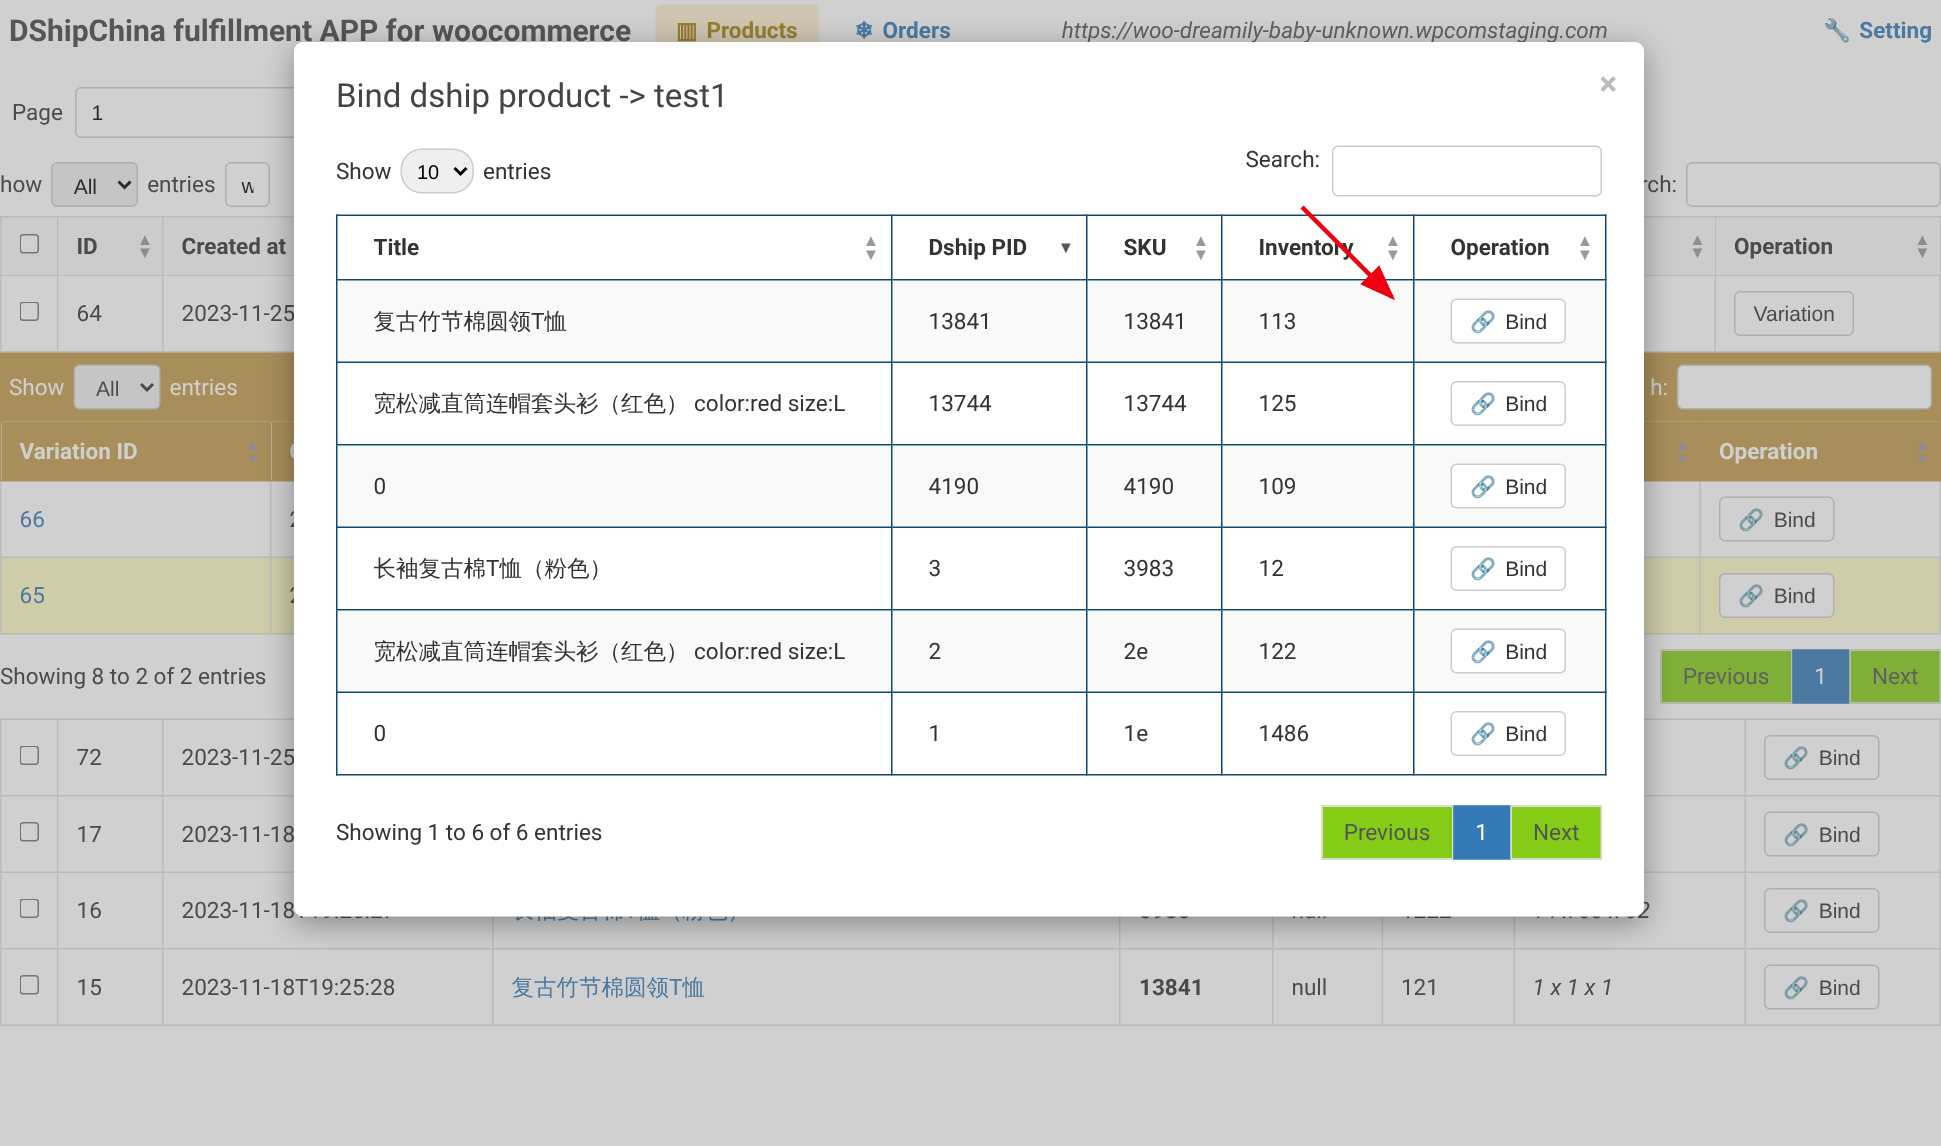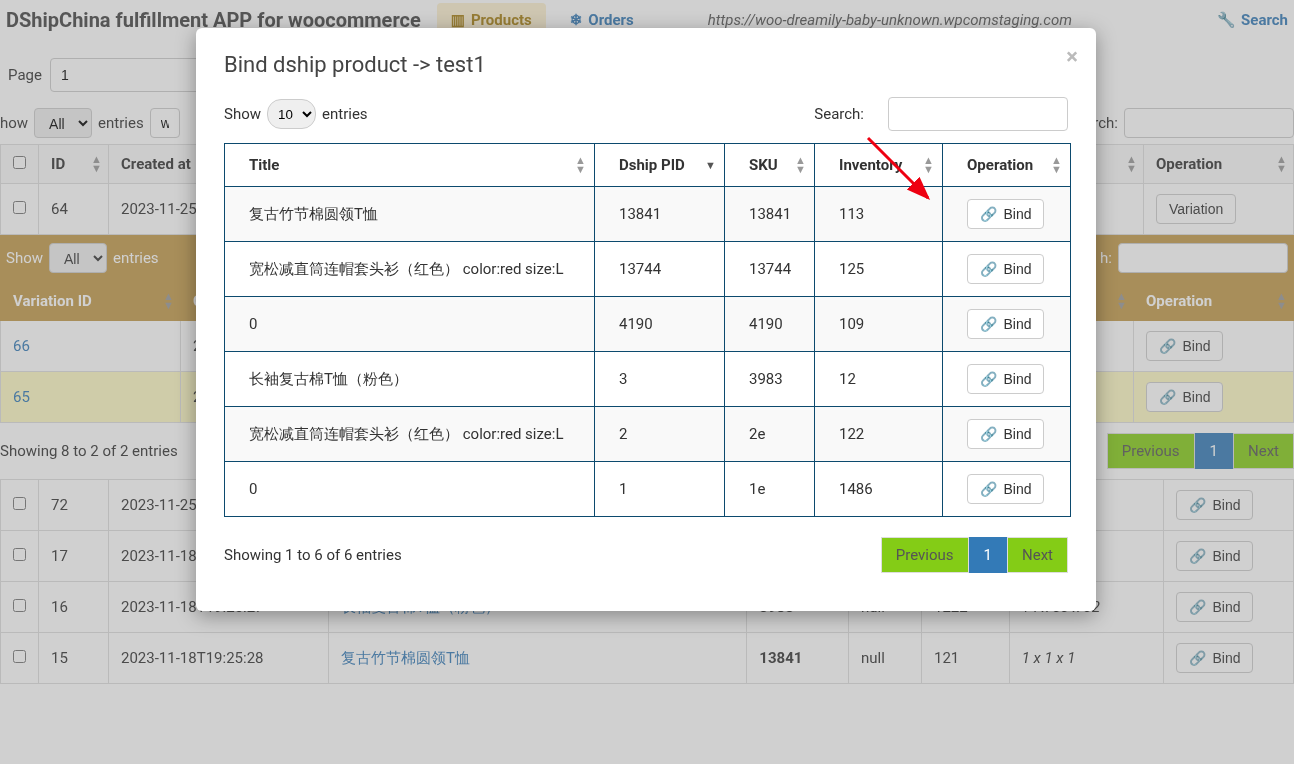--- a/index.html
+++ b/index.html
@@ -37,21 +37,21 @@
 .info-row { display: flex; align-items: center; padding: 10px 0; font-size: 15px; }
 .paginator { margin-left: auto; display: flex; }
 .paginator .pg { border: 1px solid #ddd; padding: 8px 14px; background: #84cc16; color: #555; }
 .paginator .pg.active { background: #337ab7; color: #fff; border-color: #337ab7; }
 
 
 .modal { position: absolute; z-index: 20; top: 28px; left: 196px; width: 900px; background: #fff; border-radius: 6px; box-shadow: 0 5px 20px rgba(0,0,0,0.35); padding: 24px 28px 28px; }
 .modal .close { position: absolute; top: 16px; right: 18px; color: #bbb; font-size: 22px; font-weight: 700; cursor: pointer; }
 .modal-title { font-size: 22px; color: #444; margin-bottom: 20px; }
 .modal .ctrl-row { display: flex; align-items: center; gap: 6px; font-size: 15px; margin-bottom: 12px; }
-.modal .ctrl-row .search-wrap { margin-left: auto; display: flex; align-items: center; gap: 24px; }
+.modal .ctrl-row .search-wrap { margin-left: auto; display: flex; gap: 8px; }
 .modal select { border: 1px solid #ccc; border-radius: 14px; padding: 4px 6px; height: 30px; }
 
 .mtbl { width: 100%; border-collapse: collapse; font-size: 15px; table-layout: fixed; }
 .mtbl th, .mtbl td { border: 1px solid #0c4a6e; padding: 12px 24px; text-align: left; vertical-align: middle; }
 .mtbl th { position: relative; font-weight: 700; }
 .mtbl th .sort-arrows { right: 8px; }
 .mtbl tr:nth-child(odd) td { background: #f9f9f9; }
 
 .arrow-annotation { position: absolute; z-index: 25; pointer-events: none; }
 </style>
@@ -65,21 +65,21 @@
       <span>▥</span>
       <span>Products</span>
     </div>
     <div class="nav-btn nav-orders">
       <span>❄</span>
       <span>Orders</span>
     </div>
     <div class="site-url">https://woo-dreamily-baby-unknown.wpcomstaging.com</div>
     <div class="setting-link">
       <span>🔧</span>
-      <span>Search</span>
+      <span>Setting</span>
     </div>
   </div>
 
   <div class="page-row">
     <span>Page</span>
     <input class="input" style="width: 240px;" value="1">
   </div>
 
   <div class="filter-row" style="justify-content: space-between;">
     <div style="display:flex;align-items:center;gap:6px;">

